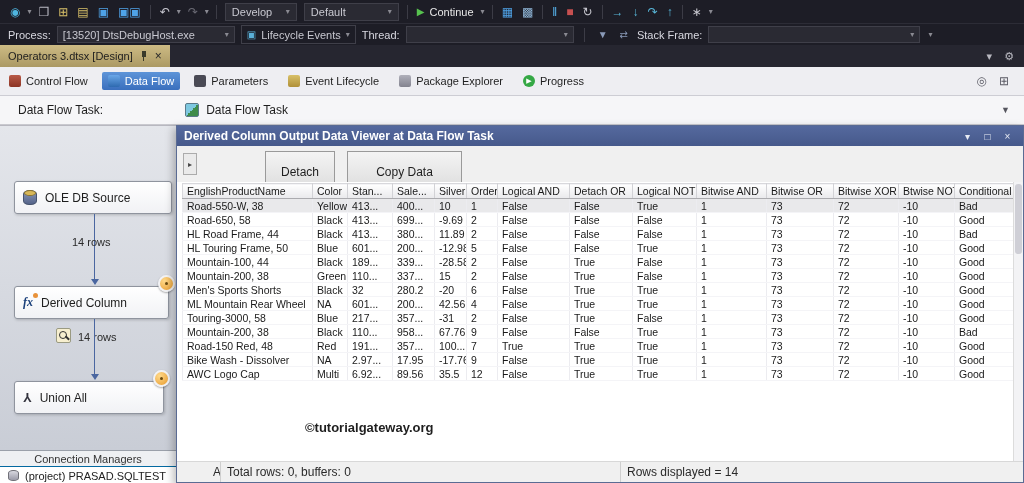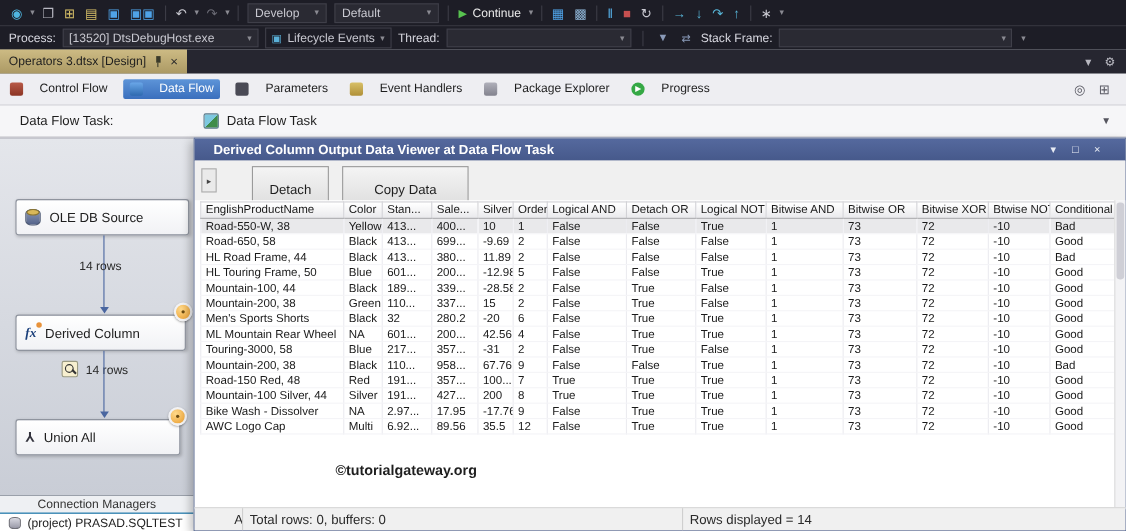--- a/index.html
+++ b/index.html
@@ -33,21 +33,21 @@
   .doc-tab-row{position:absolute;left:0;top:45px;width:1024px;height:22px;background:#262630;display:flex;align-items:flex-end;}
   .doc-tab{height:22px;background:linear-gradient(#cdbb84,#ab9964);color:#1e1e1e;font-size:11px;display:flex;align-items:center;padding:0 8px;gap:7px;}
   .pin-icon{width:8px;height:11px;position:relative;display:inline-block;}
   .pin-icon::before{content:"";position:absolute;left:2px;top:0;width:4px;height:6px;background:#3a3a2a;}
   .pin-icon::after{content:"";position:absolute;left:3px;top:6px;width:1px;height:4px;background:#3a3a2a;}
   .doc-close{font-size:12px;color:#2a2a2a;line-height:1;}
   .doc-right{margin-left:auto;display:flex;align-items:center;gap:12px;padding-right:10px;color:#b8b8c0;height:22px;font-size:11px;}
 
   
   .ssis-strip{position:absolute;left:0;top:67px;width:1024px;height:29px;background:#eeeef2;border-bottom:1px solid #cdcdd4;display:flex;align-items:center;padding:0 3px;gap:8px;font-size:11px;color:#1e1e1e;}
-  .ssis-tab{display:flex;align-items:flex-end;gap:15px;padding:3px 6px;border-radius:2px;white-space:nowrap;}
+  .ssis-tab{display:flex;align-items:flex-end;gap:5px;padding:3px 6px;border-radius:2px;white-space:nowrap;}
   .ssis-tab.active{background:linear-gradient(#5d94d8,#3a6fbd);color:#fff;}
   .tab-ic{width:12px;height:12px;display:inline-flex;align-items:center;justify-content:center;border-radius:2px;flex:0 0 auto;}
   .ic-cf{background:linear-gradient(#b85a48,#8c3424);}
   .ic-df{background:linear-gradient(#6aa7e8,#2e6ab0);}
   .ic-par{background:#4a4a55;}
   .ic-eh{background:linear-gradient(#d8c068,#b09038);}
   .ic-pe{background:linear-gradient(#b0b0ba,#82828e);}
   .ic-prog{background:#35a845;border-radius:50%;color:#fff;font-size:7px;}
   .ic-prog::before{content:"▶";}
   .ssis-right{margin-left:auto;display:flex;gap:12px;color:#5a5a64;padding-right:12px;font-size:12px;}
@@ -84,26 +84,26 @@
   .magnifier::after{content:"";position:absolute;left:8px;top:8px;width:5px;height:1.5px;background:#333;transform:rotate(45deg);}
 
   
   .conn-managers{position:absolute;left:0;top:450px;width:176px;height:33px;background:#fff;border-top:1px solid #9aa0aa;}
   .cm-header{height:16px;background:#eef0f3;border-bottom:1px solid #0369a1;font-size:11px;color:#333;display:flex;align-items:center;justify-content:center;}
   .cm-item{height:17px;display:flex;align-items:center;gap:6px;padding-left:8px;font-size:11px;color:#222;}
   .cm-db-icon{width:11px;height:11px;background:linear-gradient(#d8d8e0,#9a9aa8);border:1px solid #707078;border-radius:5px/3px;flex:0 0 auto;}
 
   
   .dialog{position:absolute;left:176px;top:125px;width:848px;height:358px;background:#f0f0f0;border:1px solid #5a6b93;box-shadow:-3px 3px 8px rgba(0,0,0,.25);}
-  .dlg-title{height:20px;background:linear-gradient(#55699e,#46598b);color:#fff;font-size:12px;font-weight:bold;display:flex;align-items:center;padding:0 17px;}
+  .dlg-title{height:20px;background:linear-gradient(#55699e,#46598b);color:#fff;font-size:12px;font-weight:bold;display:flex;align-items:center;padding:0 7px;}
   .dlg-controls{margin-left:auto;display:flex;gap:3px;}
   .dlg-ctl{width:17px;height:15px;display:flex;align-items:center;justify-content:center;font-size:10px;color:#e8ecf4;font-weight:normal;}
   .dlg-toolbar{height:36px;position:relative;background:#f0f0f0;}
   .mini-btn{position:absolute;left:6px;top:7px;width:14px;height:22px;background:#eaeaea;border:1px solid #ababab;font-size:8px;color:#444;display:flex;align-items:center;justify-content:center;}
-  .dlg-btn{position:absolute;top:5px;height:41px;background:linear-gradient(#f4f4f4,#dcdcdc);border:1px solid #9a9a9a;font-size:12px;color:#1e1e1e;display:flex;align-items:center;justify-content:center;}
+  .dlg-btn{position:absolute;top:5px;height:41px;background:linear-gradient(#f4f4f4,#dcdcdc);border:1px solid #9a9a9a;font-size:12px;color:#1e1e1e;display:flex;align-items:center;justify-content:center;margin-left:36px;}
   #btn-detach{left:52px;width:70px;}
   #btn-copy{left:134px;width:115px;}
 
   .grid-area{position:absolute;left:0;top:56px;width:846px;height:281px;background:#fff;overflow:hidden;}
   table.grid{border-collapse:collapse;table-layout:fixed;margin:1px 0 0 5px;width:838px;font-size:10.5px;color:#1a1a1a;}
   table.grid th{font-weight:normal;text-align:left;background:linear-gradient(#ffffff,#e9e9ec);border-right:1px solid #d2d2d6;border-bottom:1px solid #ababaf;border-top:1px solid #d8d8dc;padding:0 4px;height:15px;white-space:nowrap;overflow:hidden;}
   table.grid th:first-child{border-left:1px solid #d8d8dc;}
   table.grid td{border-right:1px solid #ececf0;border-bottom:1px solid #f4f4f7;padding:0 4px;height:14px;white-space:nowrap;overflow:hidden;}
   table.grid td:first-child{border-left:1px solid #ececf0;}
   table.grid tr.selected td{background:#e9e9eb;}
@@ -210,21 +210,21 @@
   <div class="ssis-tab active">
     <span class="tab-ic ic-df"></span>
     <span>Data Flow</span>
   </div>
   <div class="ssis-tab">
     <span class="tab-ic ic-par"></span>
     <span>Parameters</span>
   </div>
   <div class="ssis-tab">
     <span class="tab-ic ic-eh"></span>
-    <span>Event Handlers</span>
+    <span>Event Lifecycle</span>
   </div>
   <div class="ssis-tab">
     <span class="tab-ic ic-pe"></span>
     <span>Package Explorer</span>
   </div>
   <div class="ssis-tab">
     <span class="tab-ic ic-prog"></span>
     <span>Progress</span>
   </div>
   <div class="ssis-right">
@@ -501,36 +501,20 @@
             <td>True</td>
             <td>True</td>
             <td>True</td>
             <td>1</td>
             <td>73</td>
             <td>72</td>
             <td>-10</td>
             <td>Good</td>
           </tr>
           <tr>
-            <td>Mountain-100 Silver, 44</td>
-            <td>Silver</td>
-            <td>191...</td>
-            <td>427...</td>
-            <td>200</td>
-            <td>8</td>
-            <td>True</td>
-            <td>True</td>
-            <td>True</td>
-            <td>1</td>
-            <td>73</td>
-            <td>72</td>
-            <td>-10</td>
-            <td>Good</td>
-          </tr>
-          <tr>
             <td>Bike Wash - Dissolver</td>
             <td>NA</td>
             <td>2.97...</td>
             <td>17.95</td>
             <td>-17.76</td>
             <td>9</td>
             <td>False</td>
             <td>True</td>
             <td>True</td>
             <td>1</td>

